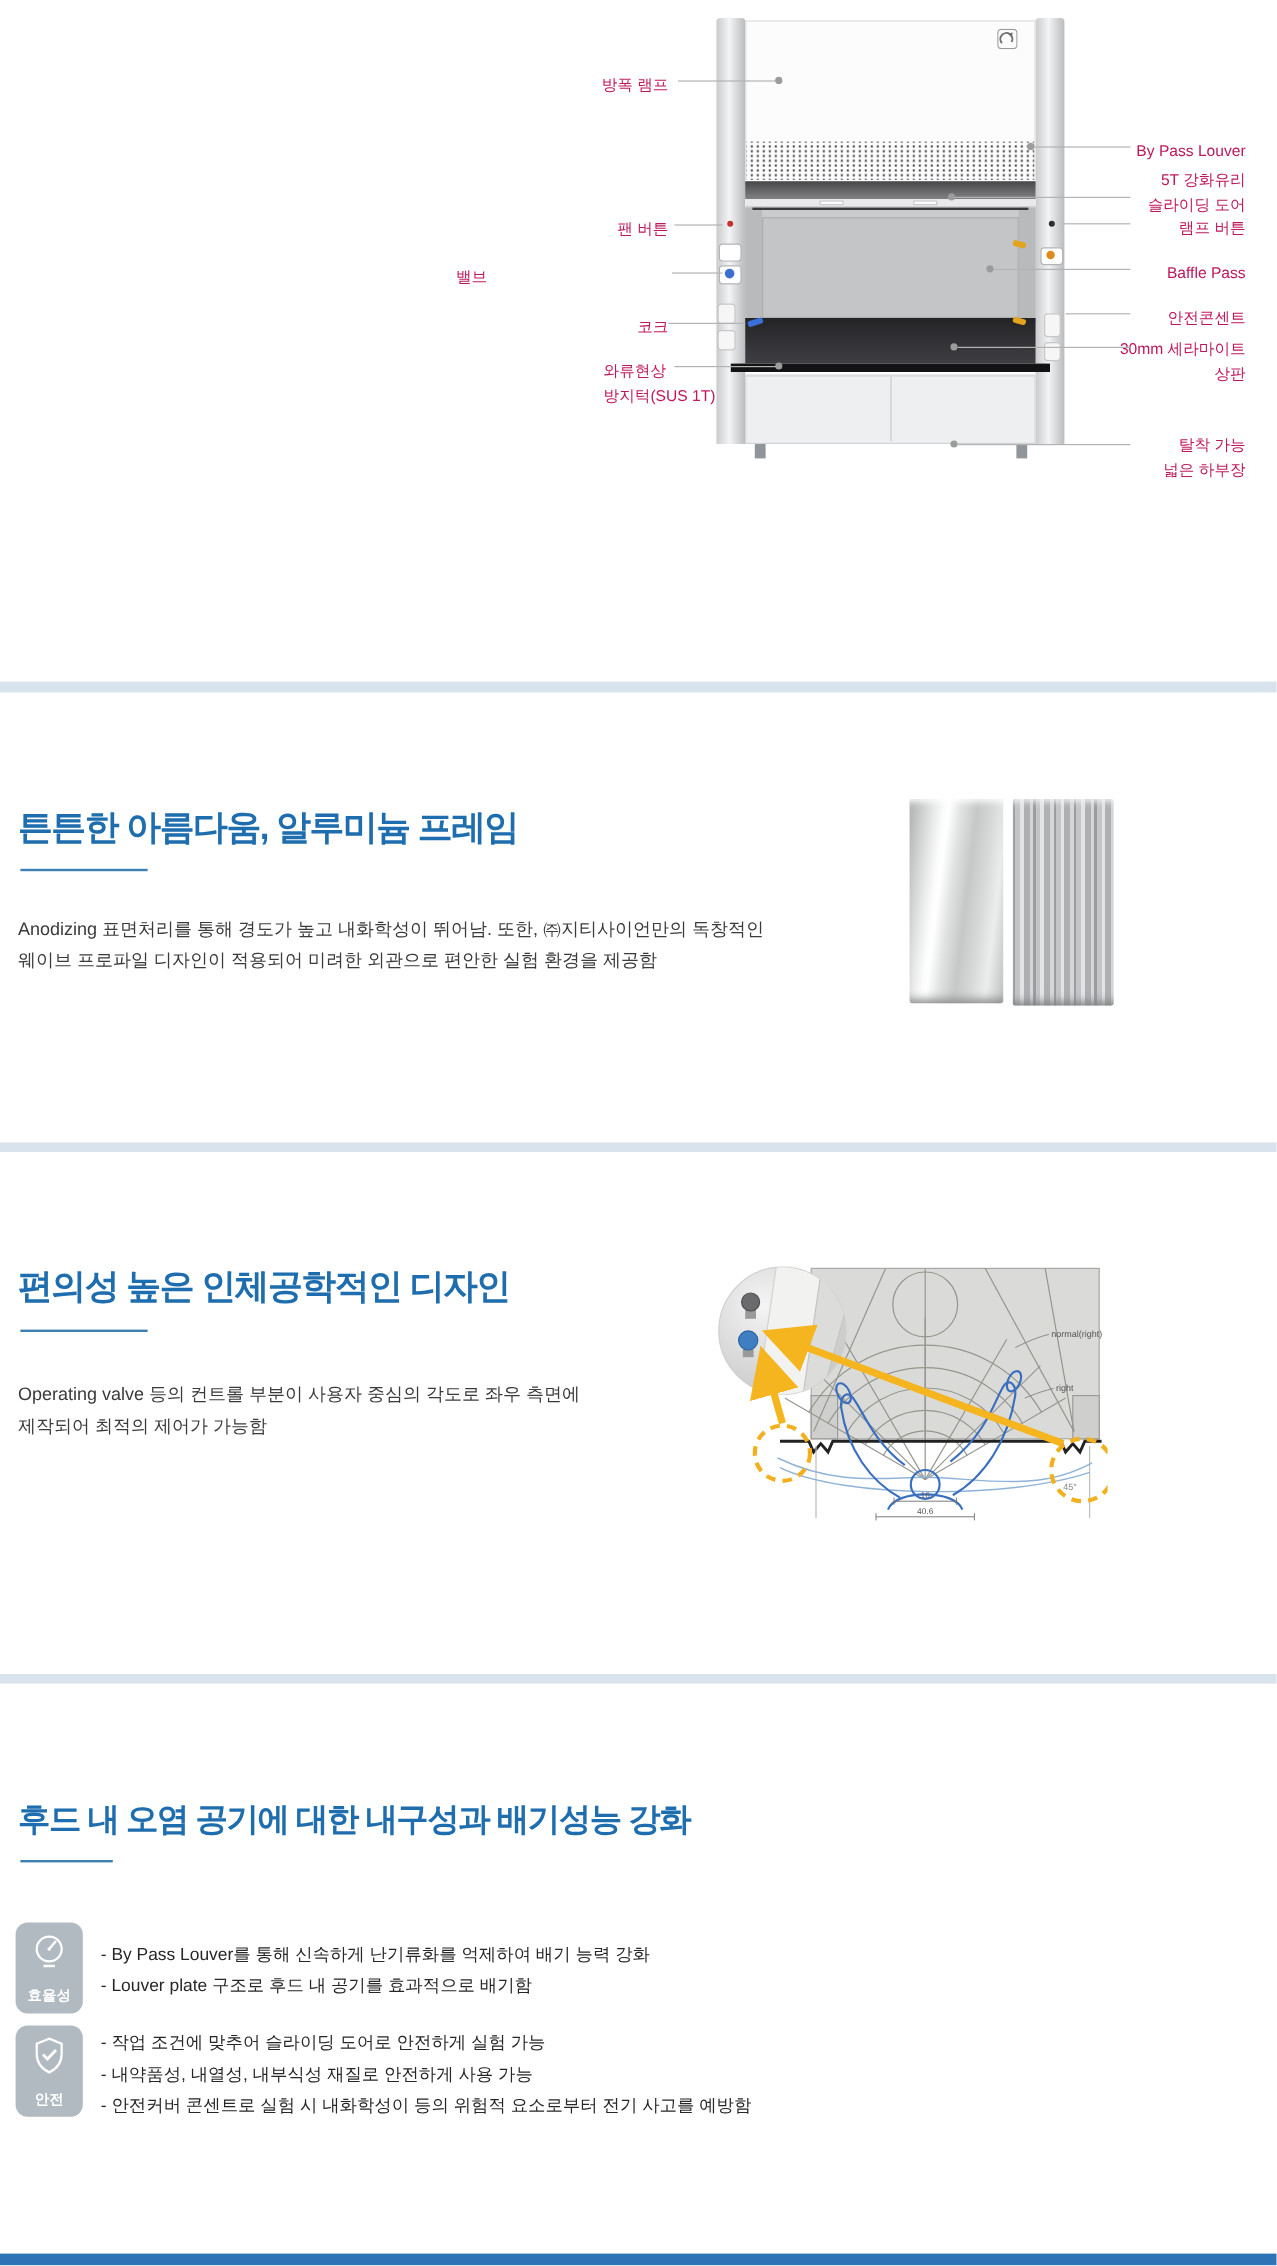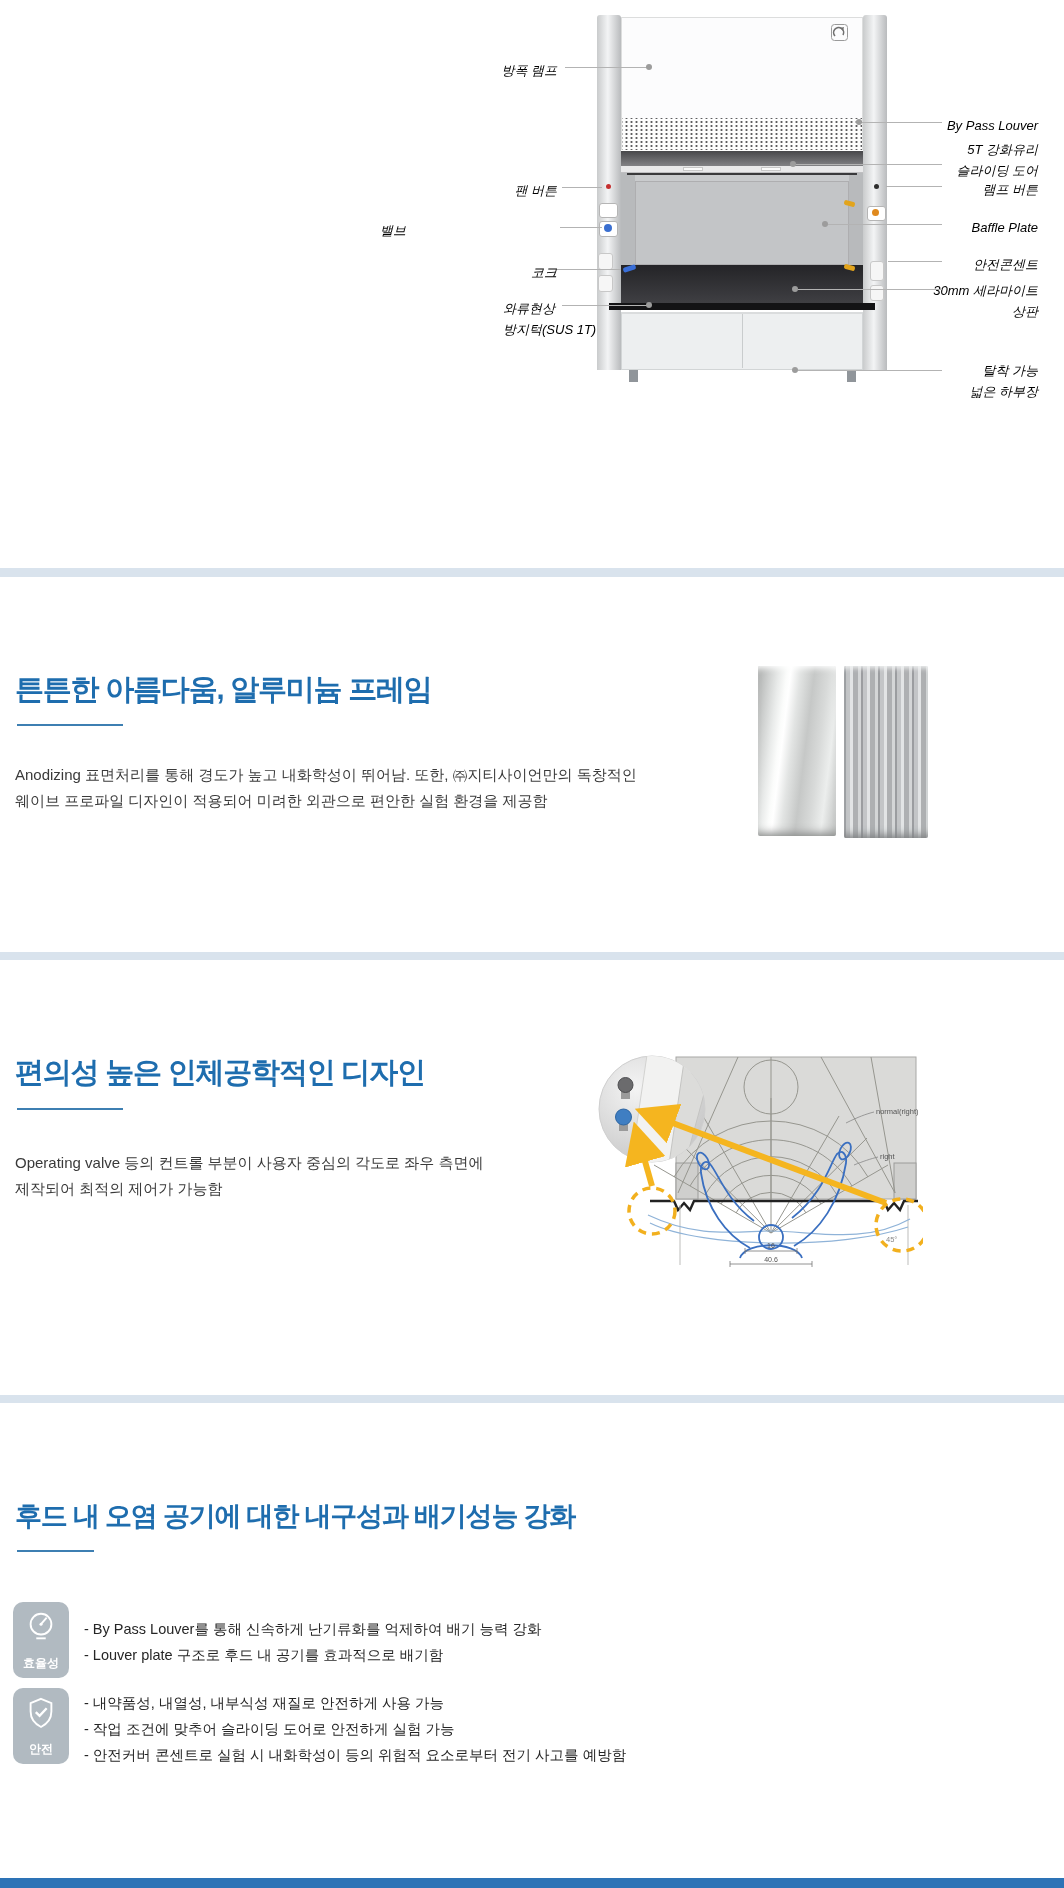--- a/index.html
+++ b/index.html
@@ -1,20 +1,20 @@
 <!DOCTYPE html>
 <html><head>
 <meta charset="utf-8">
 <style>
   html,body{margin:0;padding:0;background:#fff;}
   #page{position:relative;width:1064px;height:1888px;background:#ffffff;overflow:hidden;
         font-family:"Liberation Sans", sans-serif;}
   .abs{position:absolute;}
   
-  .callout{font-size:13px;color:#000000;line-height:21px;white-space:pre-line;font-style:italic;}
+  .callout{font-size:13px;color:#be185d;line-height:21px;white-space:pre-line;}
   .lline{height:1px;background:#b3b3b3;}
   .ldot{width:6px;height:6px;border-radius:50%;background:#9c9c9c;}
   .sec-title{font-size:29px;font-weight:bold;color:#1e6dae;letter-spacing:-1.2px;white-space:nowrap;}
   .sec-title.small{font-size:27px;}
   .sec-underline{height:2px;background:#3e7fb2;}
   .sec-body{font-size:15px;color:#3a3a3a;line-height:26px;white-space:pre-line;}
   .divider{left:0;width:1064px;background:#d9e3ed;}
   
   #hood{left:597px;top:15px;width:290px;height:370px;}
   .hd-col{top:0;width:24px;height:355px;background:linear-gradient(90deg,#c9cbcc,#f3f4f5 45%,#b9bbbd);border-radius:3px 3px 0 0;}
@@ -122,21 +122,21 @@
   <div class="abs lline" style="left:562px;top:187px;width:40px;"></div>
   <div class="abs lline" style="left:560px;top:227px;width:42px;"></div>
   <div class="abs lline" style="left:557px;top:269px;width:64px;"></div>
   <div class="abs lline" style="left:562px;top:305px;width:88px;"></div>
   <div class="abs ldot" style="left:646px;top:302px;"></div>
 
   <div class="abs callout" style="left:910px;top:115px;width:128px;text-align:right;">By Pass Louver</div>
   <div class="abs callout" style="left:910px;top:139px;width:128px;text-align:right;">5T 강화유리
 슬라이딩 도어</div>
   <div class="abs callout" style="left:910px;top:179px;width:128px;text-align:right;">램프 버튼</div>
-  <div class="abs callout" style="left:910px;top:217px;width:128px;text-align:right;">Baffle Plate</div>
+  <div class="abs callout" style="left:910px;top:217px;width:128px;text-align:right;">Baffle Pass</div>
   <div class="abs callout" style="left:910px;top:254px;width:128px;text-align:right;">안전콘센트</div>
   <div class="abs callout" style="left:910px;top:280px;width:128px;text-align:right;">30mm 세라마이트
 상판</div>
   <div class="abs callout" style="left:910px;top:360px;width:128px;text-align:right;">탈착 가능
 넓은 하부장</div>
 
   <div class="abs lline" style="left:862px;top:122px;width:80px;"></div>
   <div class="abs ldot" style="left:856px;top:119px;"></div>
   <div class="abs lline" style="left:795px;top:164px;width:147px;"></div>
   <div class="abs ldot" style="left:790px;top:161px;"></div>
@@ -279,19 +279,19 @@
   </div>
 
   <div class="abs badge" style="left:13px;top:1688px;">
     <svg width="34" height="34" viewBox="0 0 36 36">
       <path d="M18 3 L29 7.5 V16.5 C29 24.5 24 29.8 18 32.8 C12 29.8 7 24.5 7 16.5 V7.5 Z" fill="none" stroke="#fff" stroke-width="2"></path>
       <path d="M12.5 17 L16.5 21 L24 13" fill="none" stroke="#fff" stroke-width="2.5"></path>
     </svg>
     <div class="badge-label">안전</div>
   </div>
   <div class="abs bullets" style="left:84px;top:1690px;">
+    <div>- 작업 조건에 맞추어 슬라이딩 도어로 안전하게 실험 가능</div>
     <div>- 내약품성, 내열성, 내부식성 재질로 안전하게 사용 가능</div>
-    <div>- 작업 조건에 맞추어 슬라이딩 도어로 안전하게 실험 가능</div>
     <div>- 안전커버 콘센트로 실험 시 내화학성이 등의 위험적 요소로부터 전기 사고를 예방함</div>
   </div>
 
   <div class="abs" id="bottombar"></div>
 </div>
 
 </body></html>

